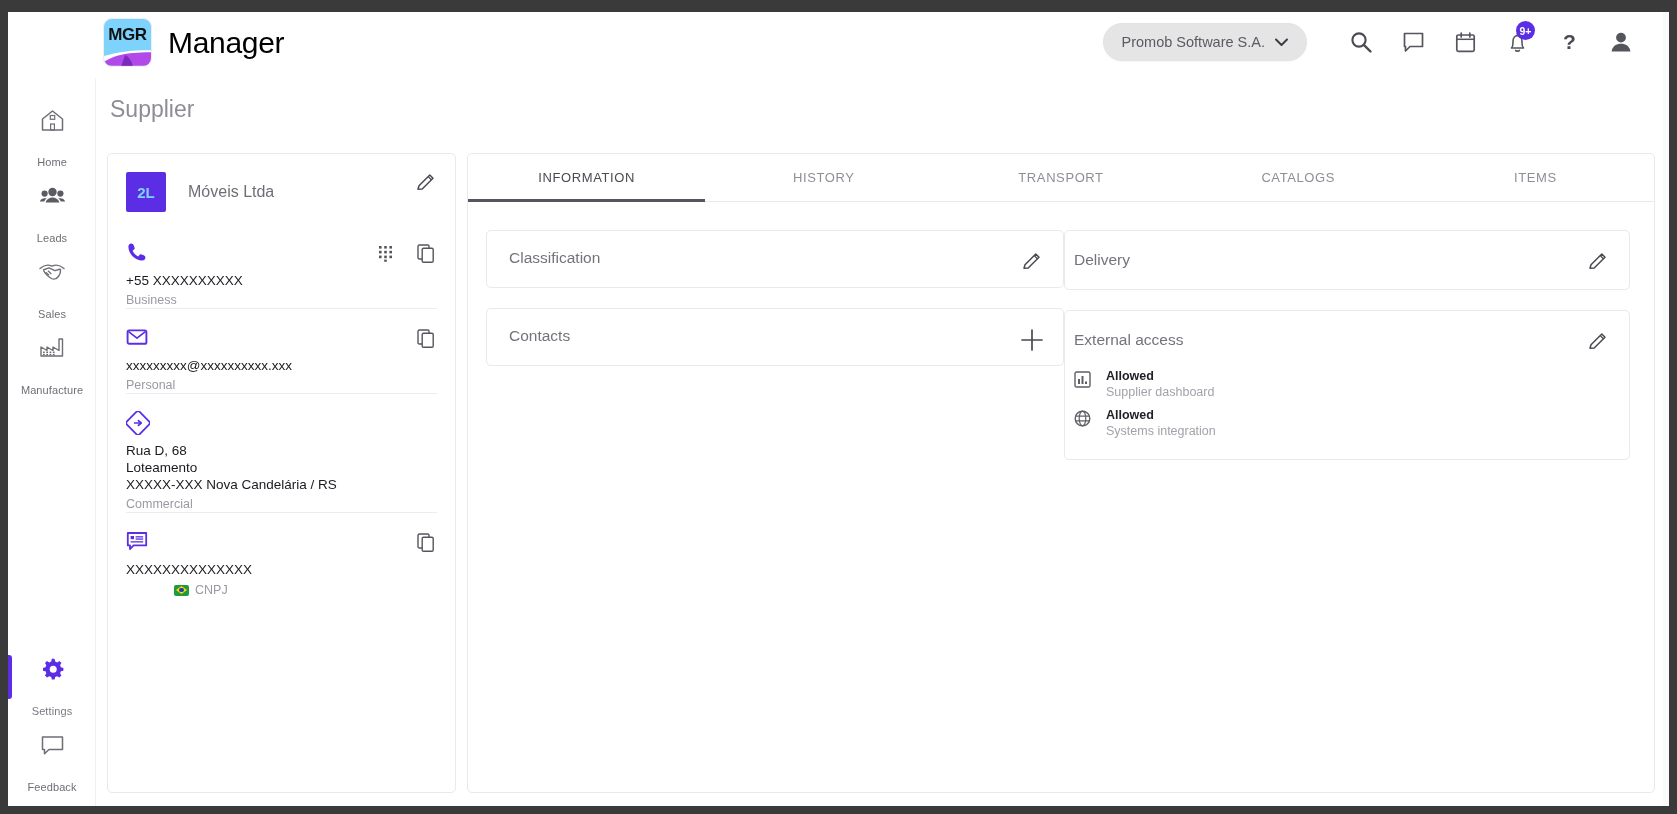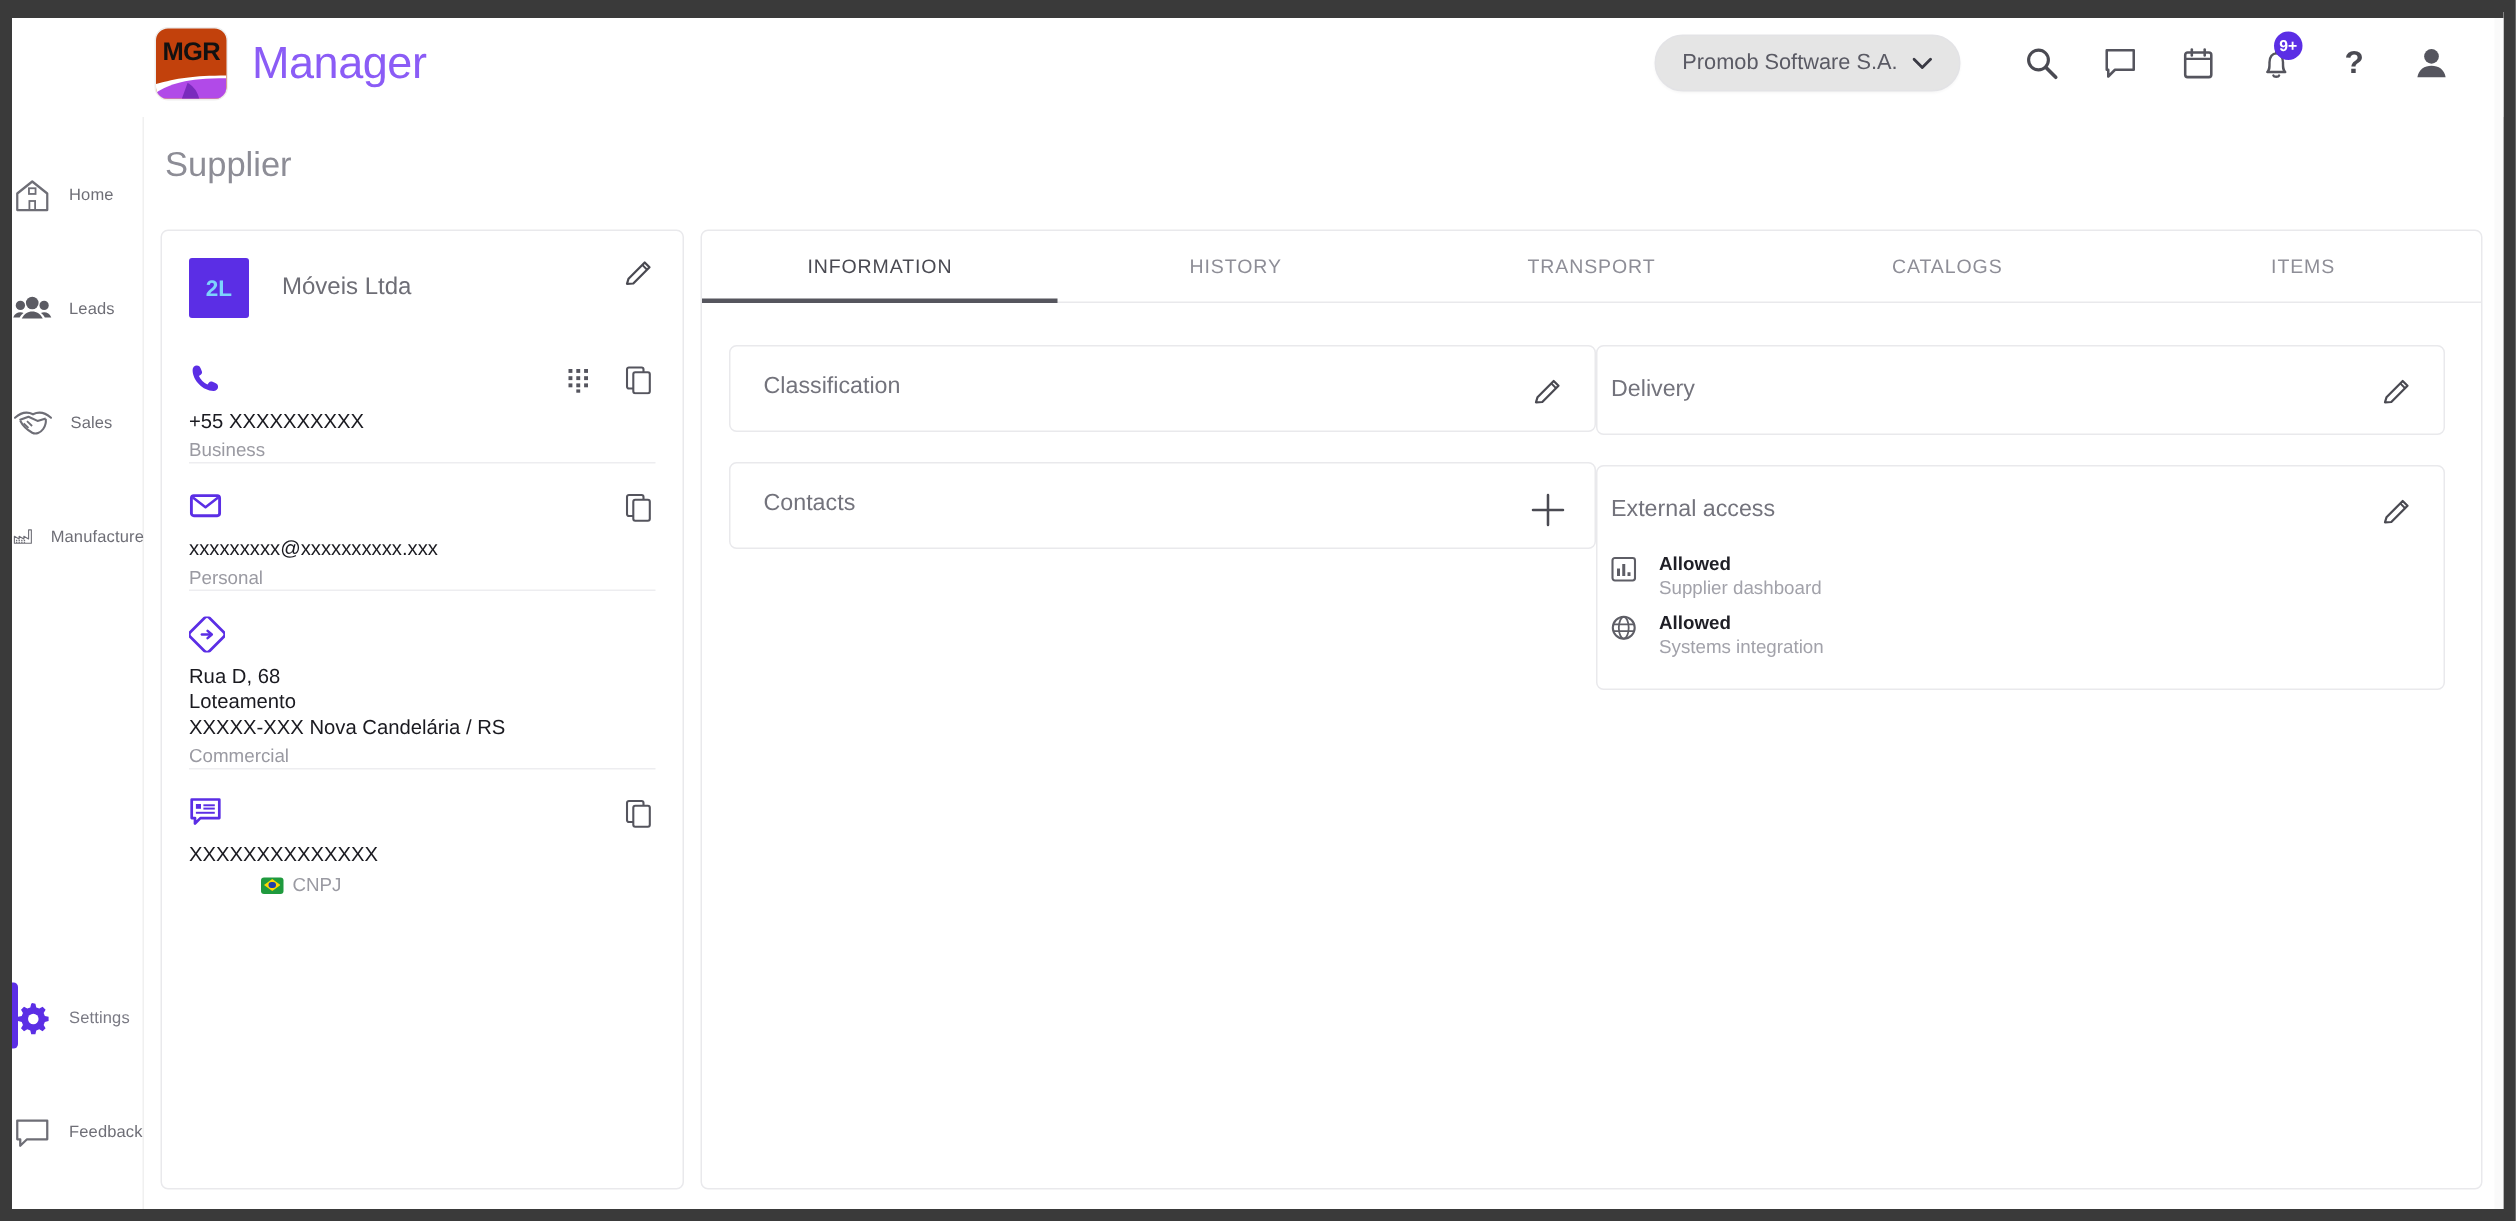--- a/index.html
+++ b/index.html
@@ -25,34 +25,34 @@
     position: absolute; left: 0; top: 4px; width: 1661px; height: 66px;
     background: #ffffff;
     display: flex; align-items: center;
   }
   .brand {
     position: absolute; left: 95px; top: 6px;
     display: flex; align-items: center; gap: 16px;
   }
   .logo-tile {
     width: 49px; height: 49px; border-radius: 9px;
-    background: #c2410c;
+    background: #7dd3fc;
     border: 1px solid #eeeeee;
     position: relative; overflow: hidden;
     display: flex; align-items: flex-start; justify-content: center;
   }
   .logo-text {
     font-size: 17px; font-weight: bold; letter-spacing: -0.4px;
     color: #111; margin-top: 6px; font-family: "Liberation Sans", sans-serif;
   }
   .logo-wave {
     position: absolute; left: 0; bottom: 0; width: 100%; height: 16px;
   }
   .app-title {
-    font-size: 30px; color: #8b5cf6; font-weight: 400; letter-spacing: -0.3px;
+    font-size: 30px; color: #000000; font-weight: 400; letter-spacing: -0.3px;
   }
   .header-right {
     position: absolute; right: 22px; top: 8px;
     display: flex; align-items: center; gap: 0px;
   }
   .org-select {
     height: 38px; min-width: 196px; border: 1px solid #e3e3e6; border-radius: 19px;
     background: #e5e5e5; display: flex; align-items: center; justify-content: center;
     gap: 10px; padding: 0 18px; cursor: pointer;
     box-shadow: 0 1px 2px rgba(0,0,0,0.04);
@@ -68,22 +68,22 @@
     min-width: 19px; height: 19px; border-radius: 50%;
     background: #5b2ee5; color: #fff; font-size: 10.5px; font-weight: bold;
     display: flex; align-items: center; justify-content: center; padding: 0 3px;
   }
   
   .sidebar {
     position: absolute; left: 0; top: 70px; width: 88px; height: 728px;
     background: #ffffff; border-right: 1px solid #f0f0f0;
   }
   .nav-item {
-    width: 88px; height: 76px; display: flex; 
-    align-items: center; justify-content: flex-start; gap: 11px; cursor: pointer;
+    width: 88px; height: 76px; display: flex; flex-direction: column;
+    align-items: center; justify-content: flex-end; gap: 22px; cursor: pointer;
     position: relative;
   }
   .nav-label { font-size: 11px; color: #6e6e76; letter-spacing: 0.1px; }
   .nav-item.active .nav-label { color: #7a7a84; }
   .nav-item.active .nav-mark {
     position: absolute; left: 0px; top: 14px; width: 4px; height: 44px;
     background: #5b2ee5; border-radius: 0 3px 3px 0;
   }
   .nav-spacer { height: 14px; }
   

